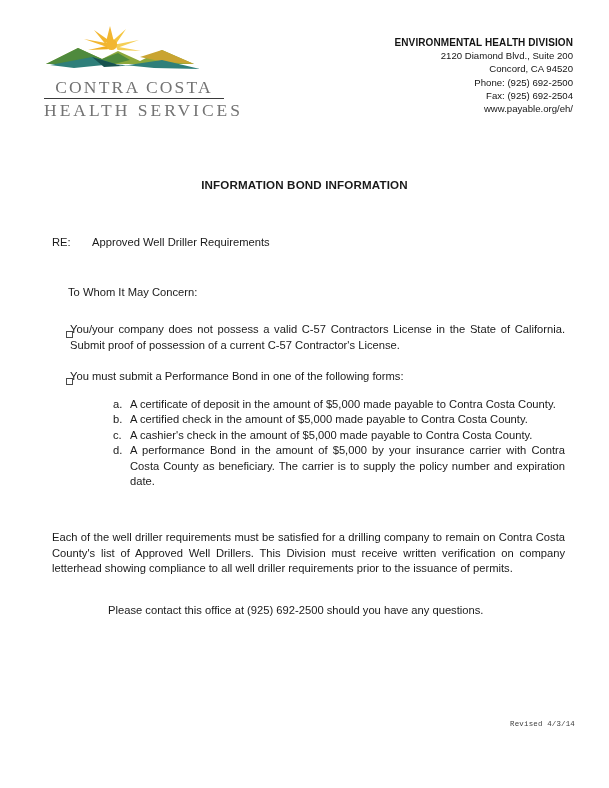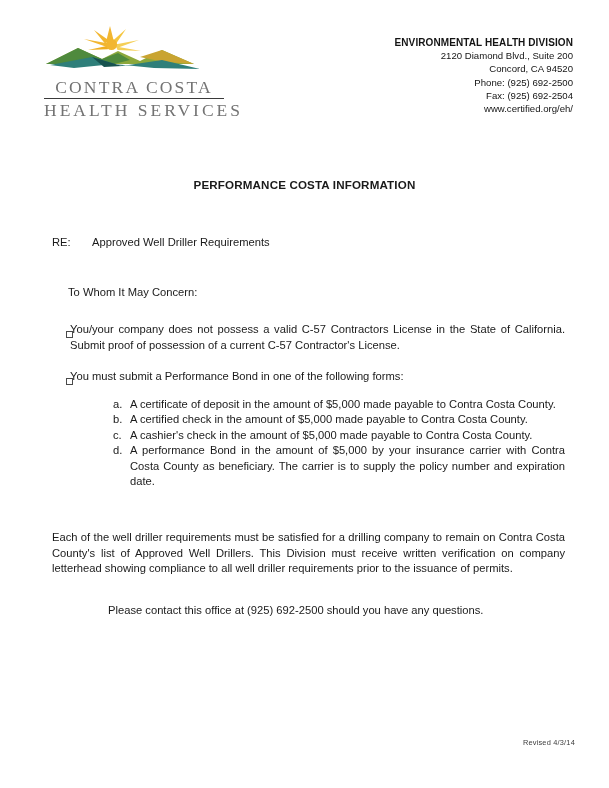--- a/index.html
+++ b/index.html
@@ -187,23 +187,23 @@
     top: 603px;
     width: 513px;
     font-size: 11.2px;
     line-height: 15.6px;
     text-indent: 56px;
   }
 
   .revised {
     position: absolute;
     right: 34px;
-    top: 738px;
+    top: 720px;
     font-size: 7.4px;
-    font-family: Liberation Sans, sans-serif;
+    font-family: Liberation Mono, monospace;
     color: #3b3b3b;
     letter-spacing: 0.2px;
     padding-left: 20px;
   }
 </style>
 </head>
 <body>
 
 <div class="page">
 
@@ -234,25 +234,25 @@
         <div class="line2">HEALTH SERVICES</div>
       </div>
     </div>
 
     <div class="address-block">
       <div class="org">ENVIRONMENTAL HEALTH DIVISION</div>
       <div>2120 Diamond Blvd., Suite 200</div>
       <div>Concord, CA 94520</div>
       <div>Phone: (925) 692-2500</div>
       <div>Fax: (925) 692-2504</div>
-      <div>www.certified.org/eh/</div>
-    </div>
-  </div>
-
-  <div class="doc-title">PERFORMANCE COSTA INFORMATION</div>
+      <div>www.payable.org/eh/</div>
+    </div>
+  </div>
+
+  <div class="doc-title">INFORMATION BOND INFORMATION</div>
 
   <div class="re-line">
     <span class="re-label">RE:</span><span>Approved Well Driller Requirements</span>
   </div>
 
   <div class="salutation">To Whom It May Concern:</div>
 
   <div class="bullets">
     <div class="bullet-row">
       <div class="bullet-mark"><span class="sq"></span></div>

